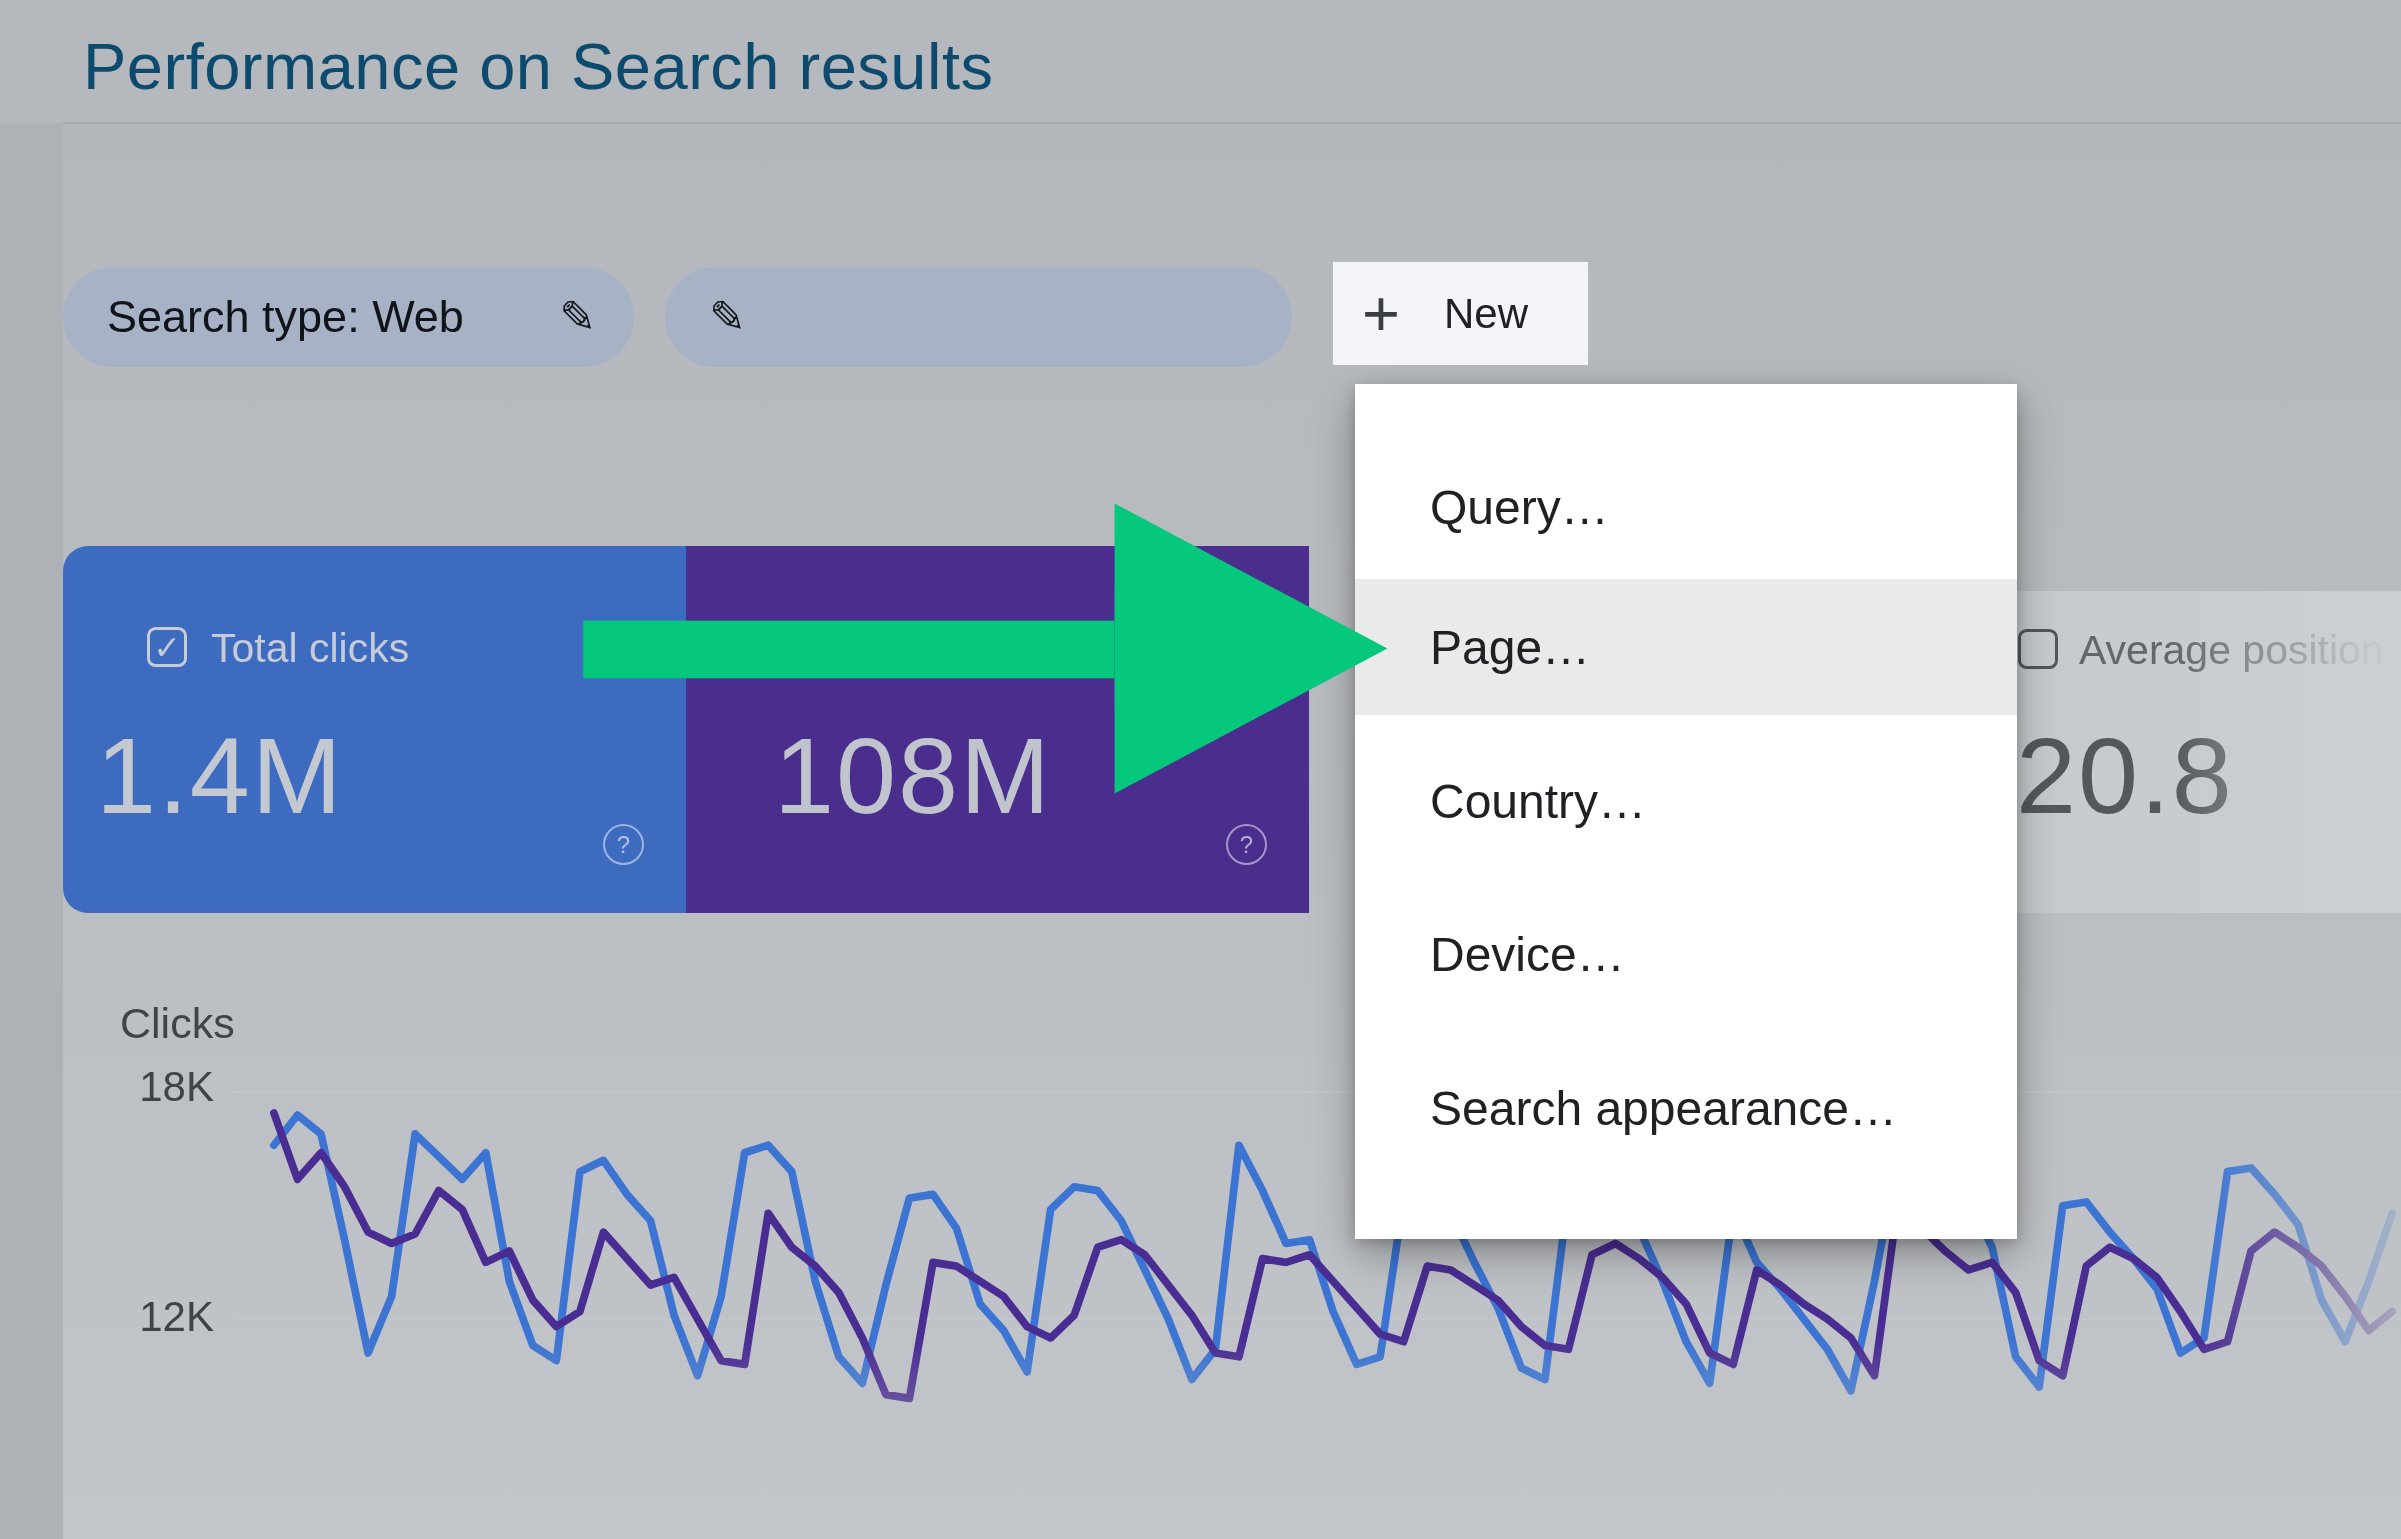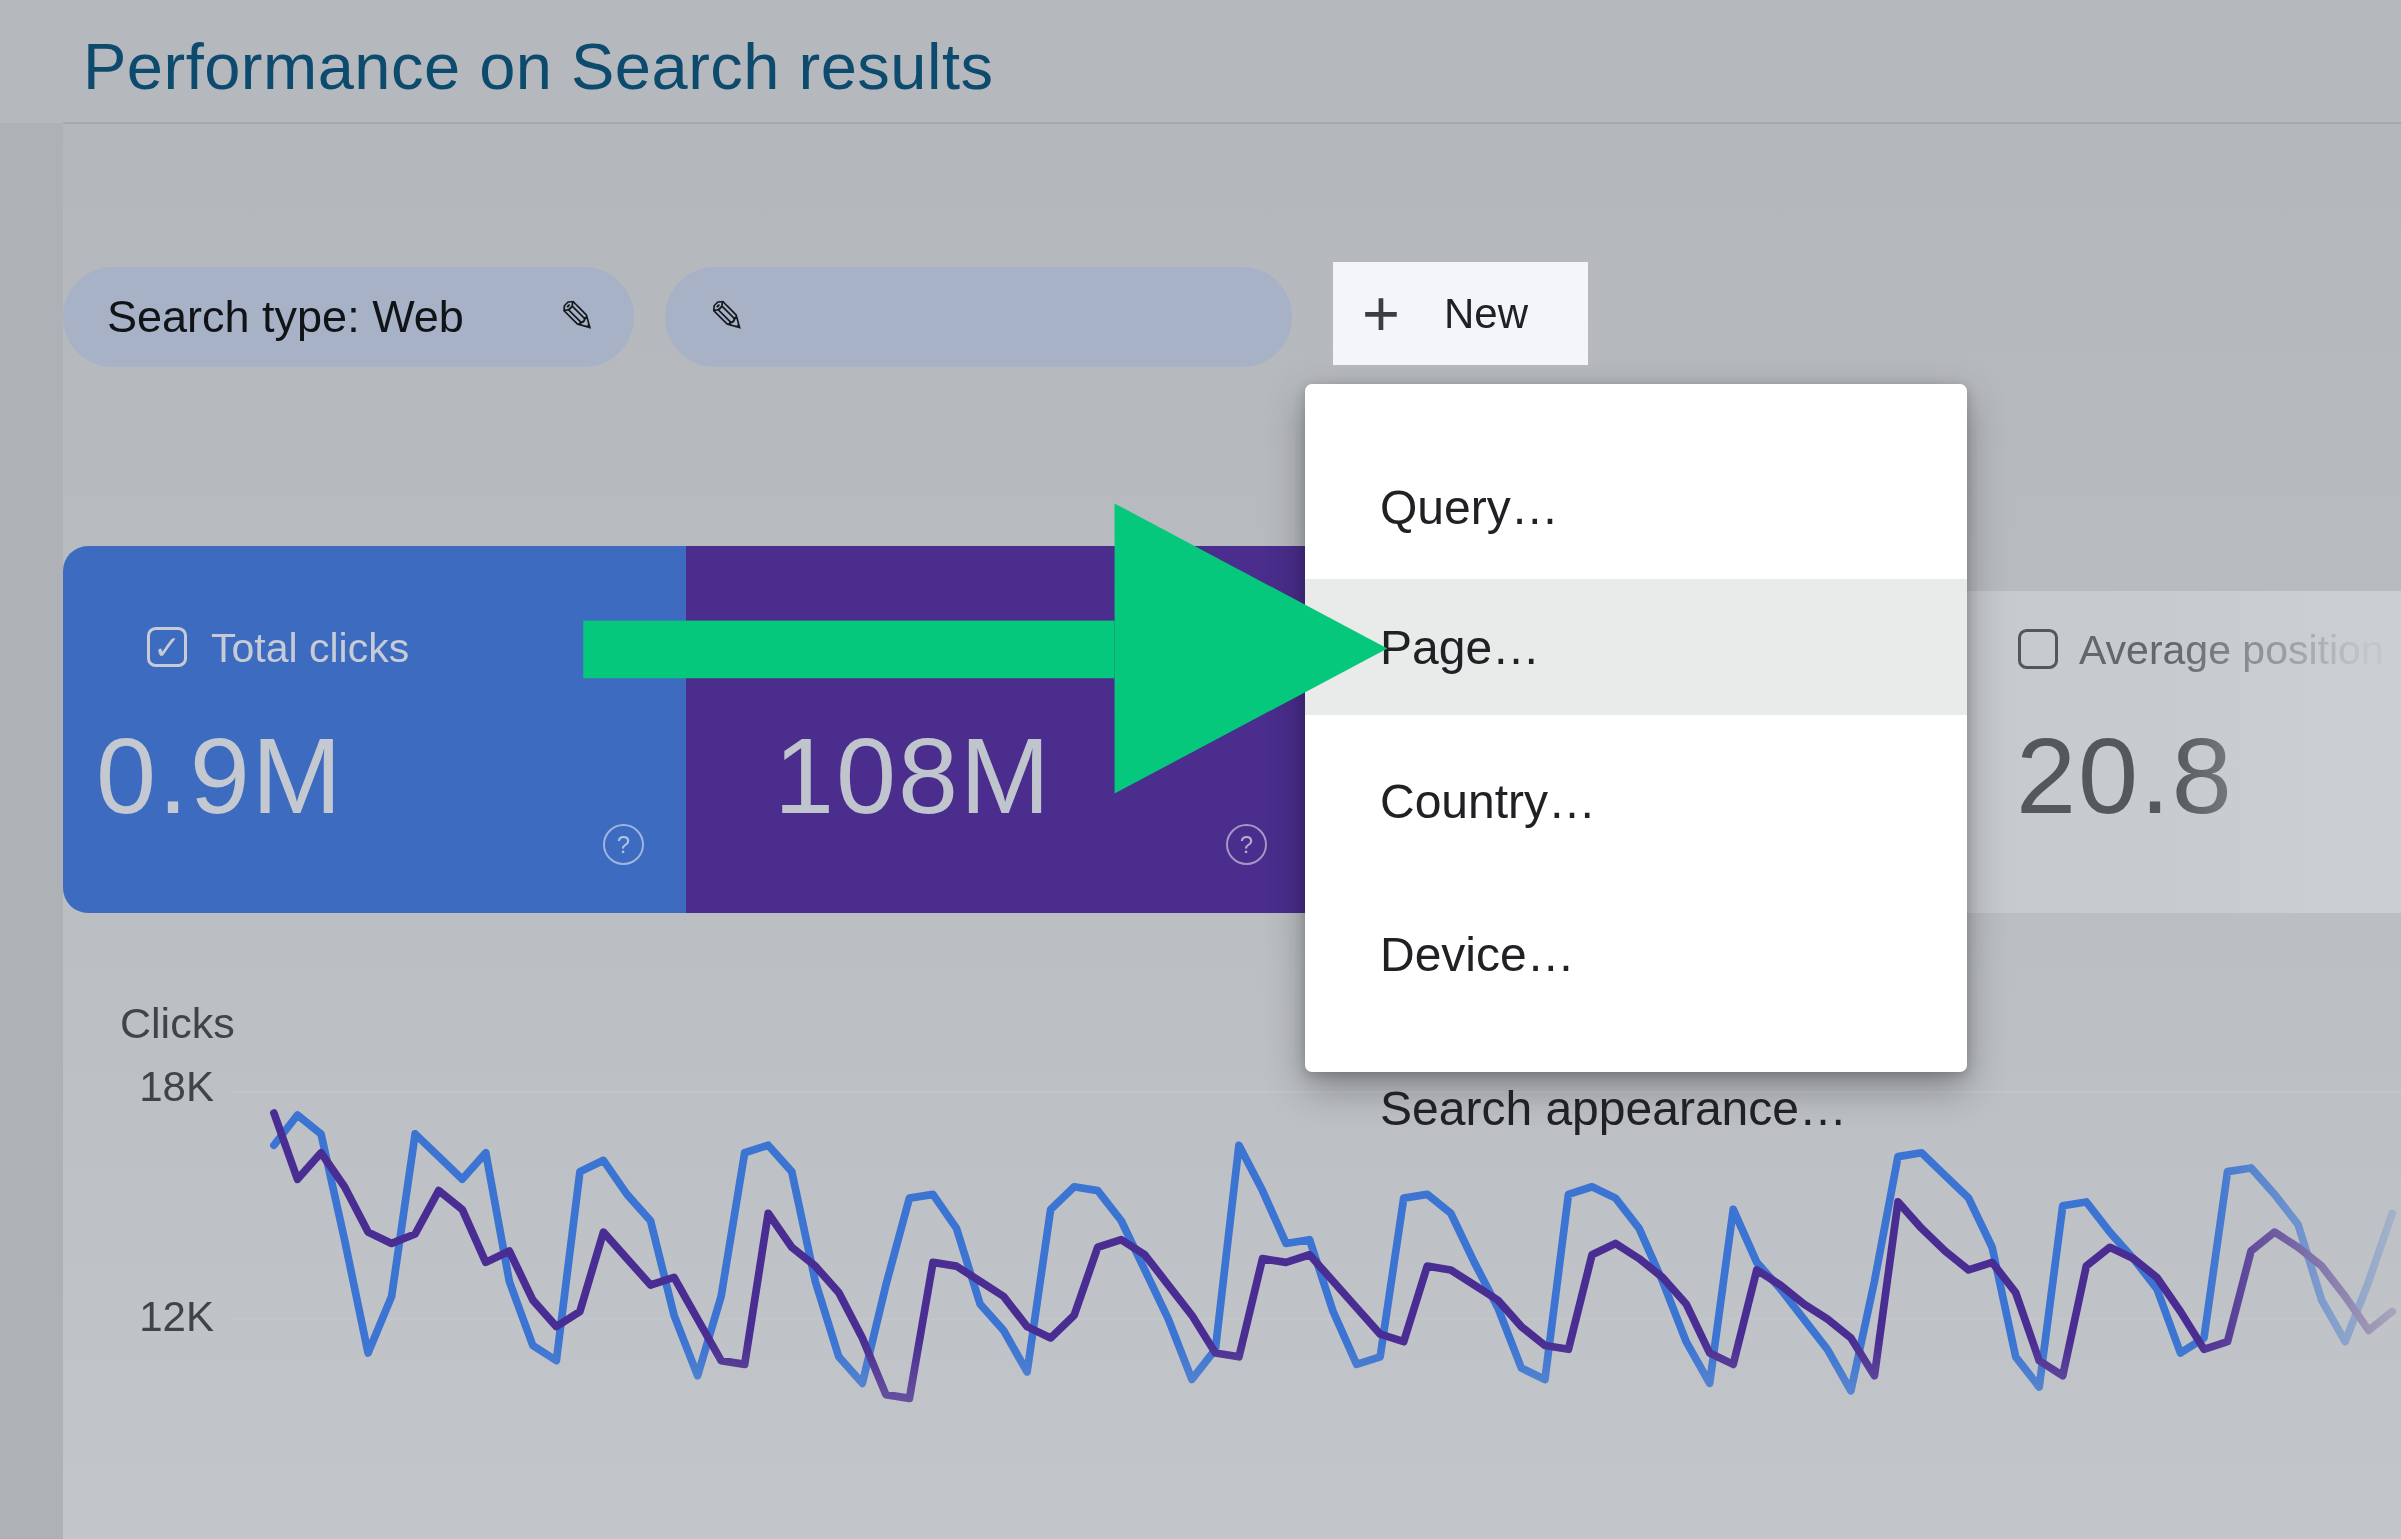--- a/index.html
+++ b/index.html
@@ -56,21 +56,21 @@
 
   
   #chart-title{left:120px;top:999px;font-size:43px;color:#404449;}
   .gridline{left:233px;width:2168px;height:1.9px;background:#c2c5c9;}
   #grid-18k{top:1091px;} #grid-12k{top:1318px;}
   .ytick{left:96px;width:118px;text-align:right;font-size:42px;color:#404449;line-height:42px;}
   #tick-18k{top:1066px;} #tick-12k{top:1296px;}
   #chart-svg{left:0;top:0;width:2402px;height:1540px;pointer-events:none;}
 
   
-  #menu{left:1305px;top:384px;width:662px;height:688px;background:#ffffff;border-radius:7px;
+  #menu{left:1355px;top:384px;width:662px;height:855px;background:#ffffff;border-radius:0;
     box-shadow:0 15.4px 40px rgba(0,0,0,.30),0 3.8px 11.5px rgba(0,0,0,.18);z-index:40;}
   .menu-item{position:absolute;left:0;width:100%;height:136px;display:flex;align-items:center;
     padding-left:75px;box-sizing:border-box;font-size:48px;color:#202124;}
   #mi-0{top:55px;} #mi-1{top:195px;background:#e9eaea;} #mi-2{top:349px;}
   #mi-3{top:502px;} #mi-4{top:656px;}
 
   
   #arrow-svg{left:0;top:0;width:2402px;height:1540px;z-index:50;pointer-events:none;}
 </style>
 </head>
@@ -97,21 +97,21 @@
   </div>
 
   <div class="abs" id="card-clicks"></div>
   <div class="abs" id="card-impressions"></div>
   <div class="abs" id="card-avg-position"></div>
 
   <div class="abs cb" id="clicks-checkbox">
     <span id="clicks-check">✓</span>
   </div>
   <div class="abs" id="clicks-label">Total clicks</div>
-  <div class="abs" id="clicks-value">0.9M</div>
+  <div class="abs" id="clicks-value">1.4M</div>
   <div class="abs help" id="clicks-help">?</div>
 
   <div class="abs" id="impressions-value">108M</div>
   <div class="abs help" id="impressions-help">?</div>
 
   <div class="abs cb" id="avg-checkbox"></div>
   <div class="abs" id="avg-label">Average position</div>
   <div class="abs" id="avg-value">20.8</div>
   <div class="abs" id="right-fade"></div>
 

